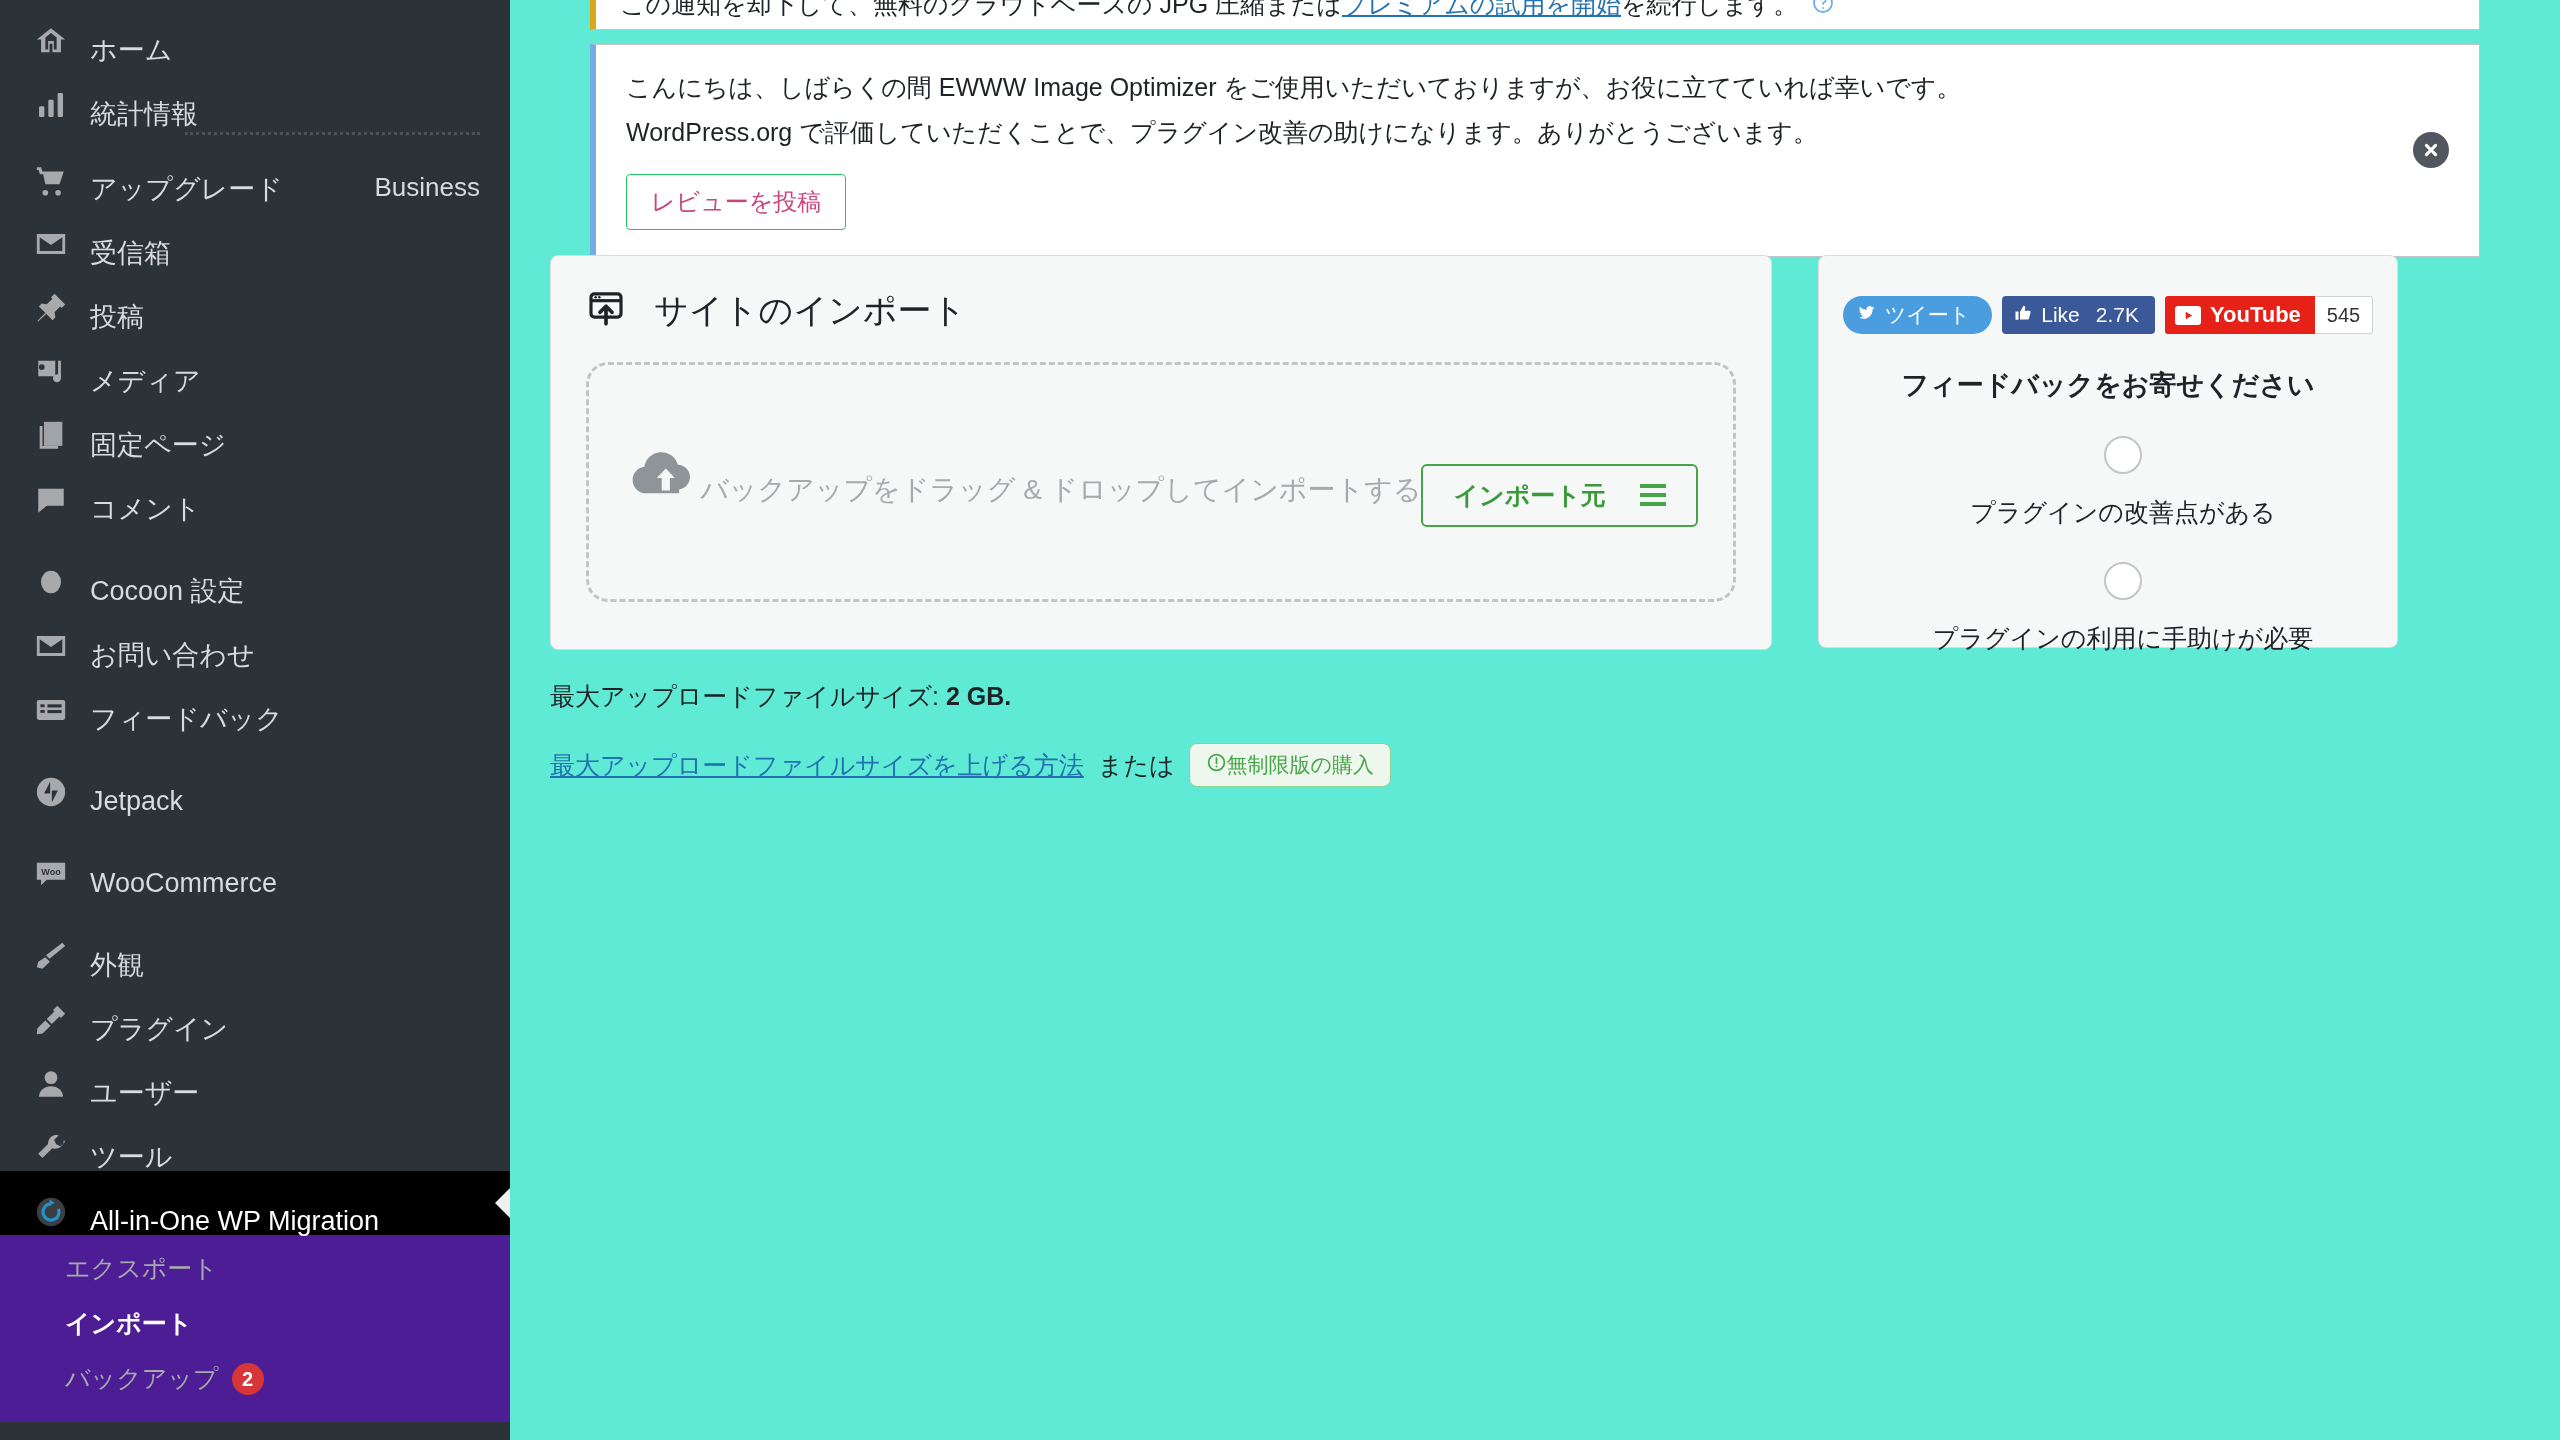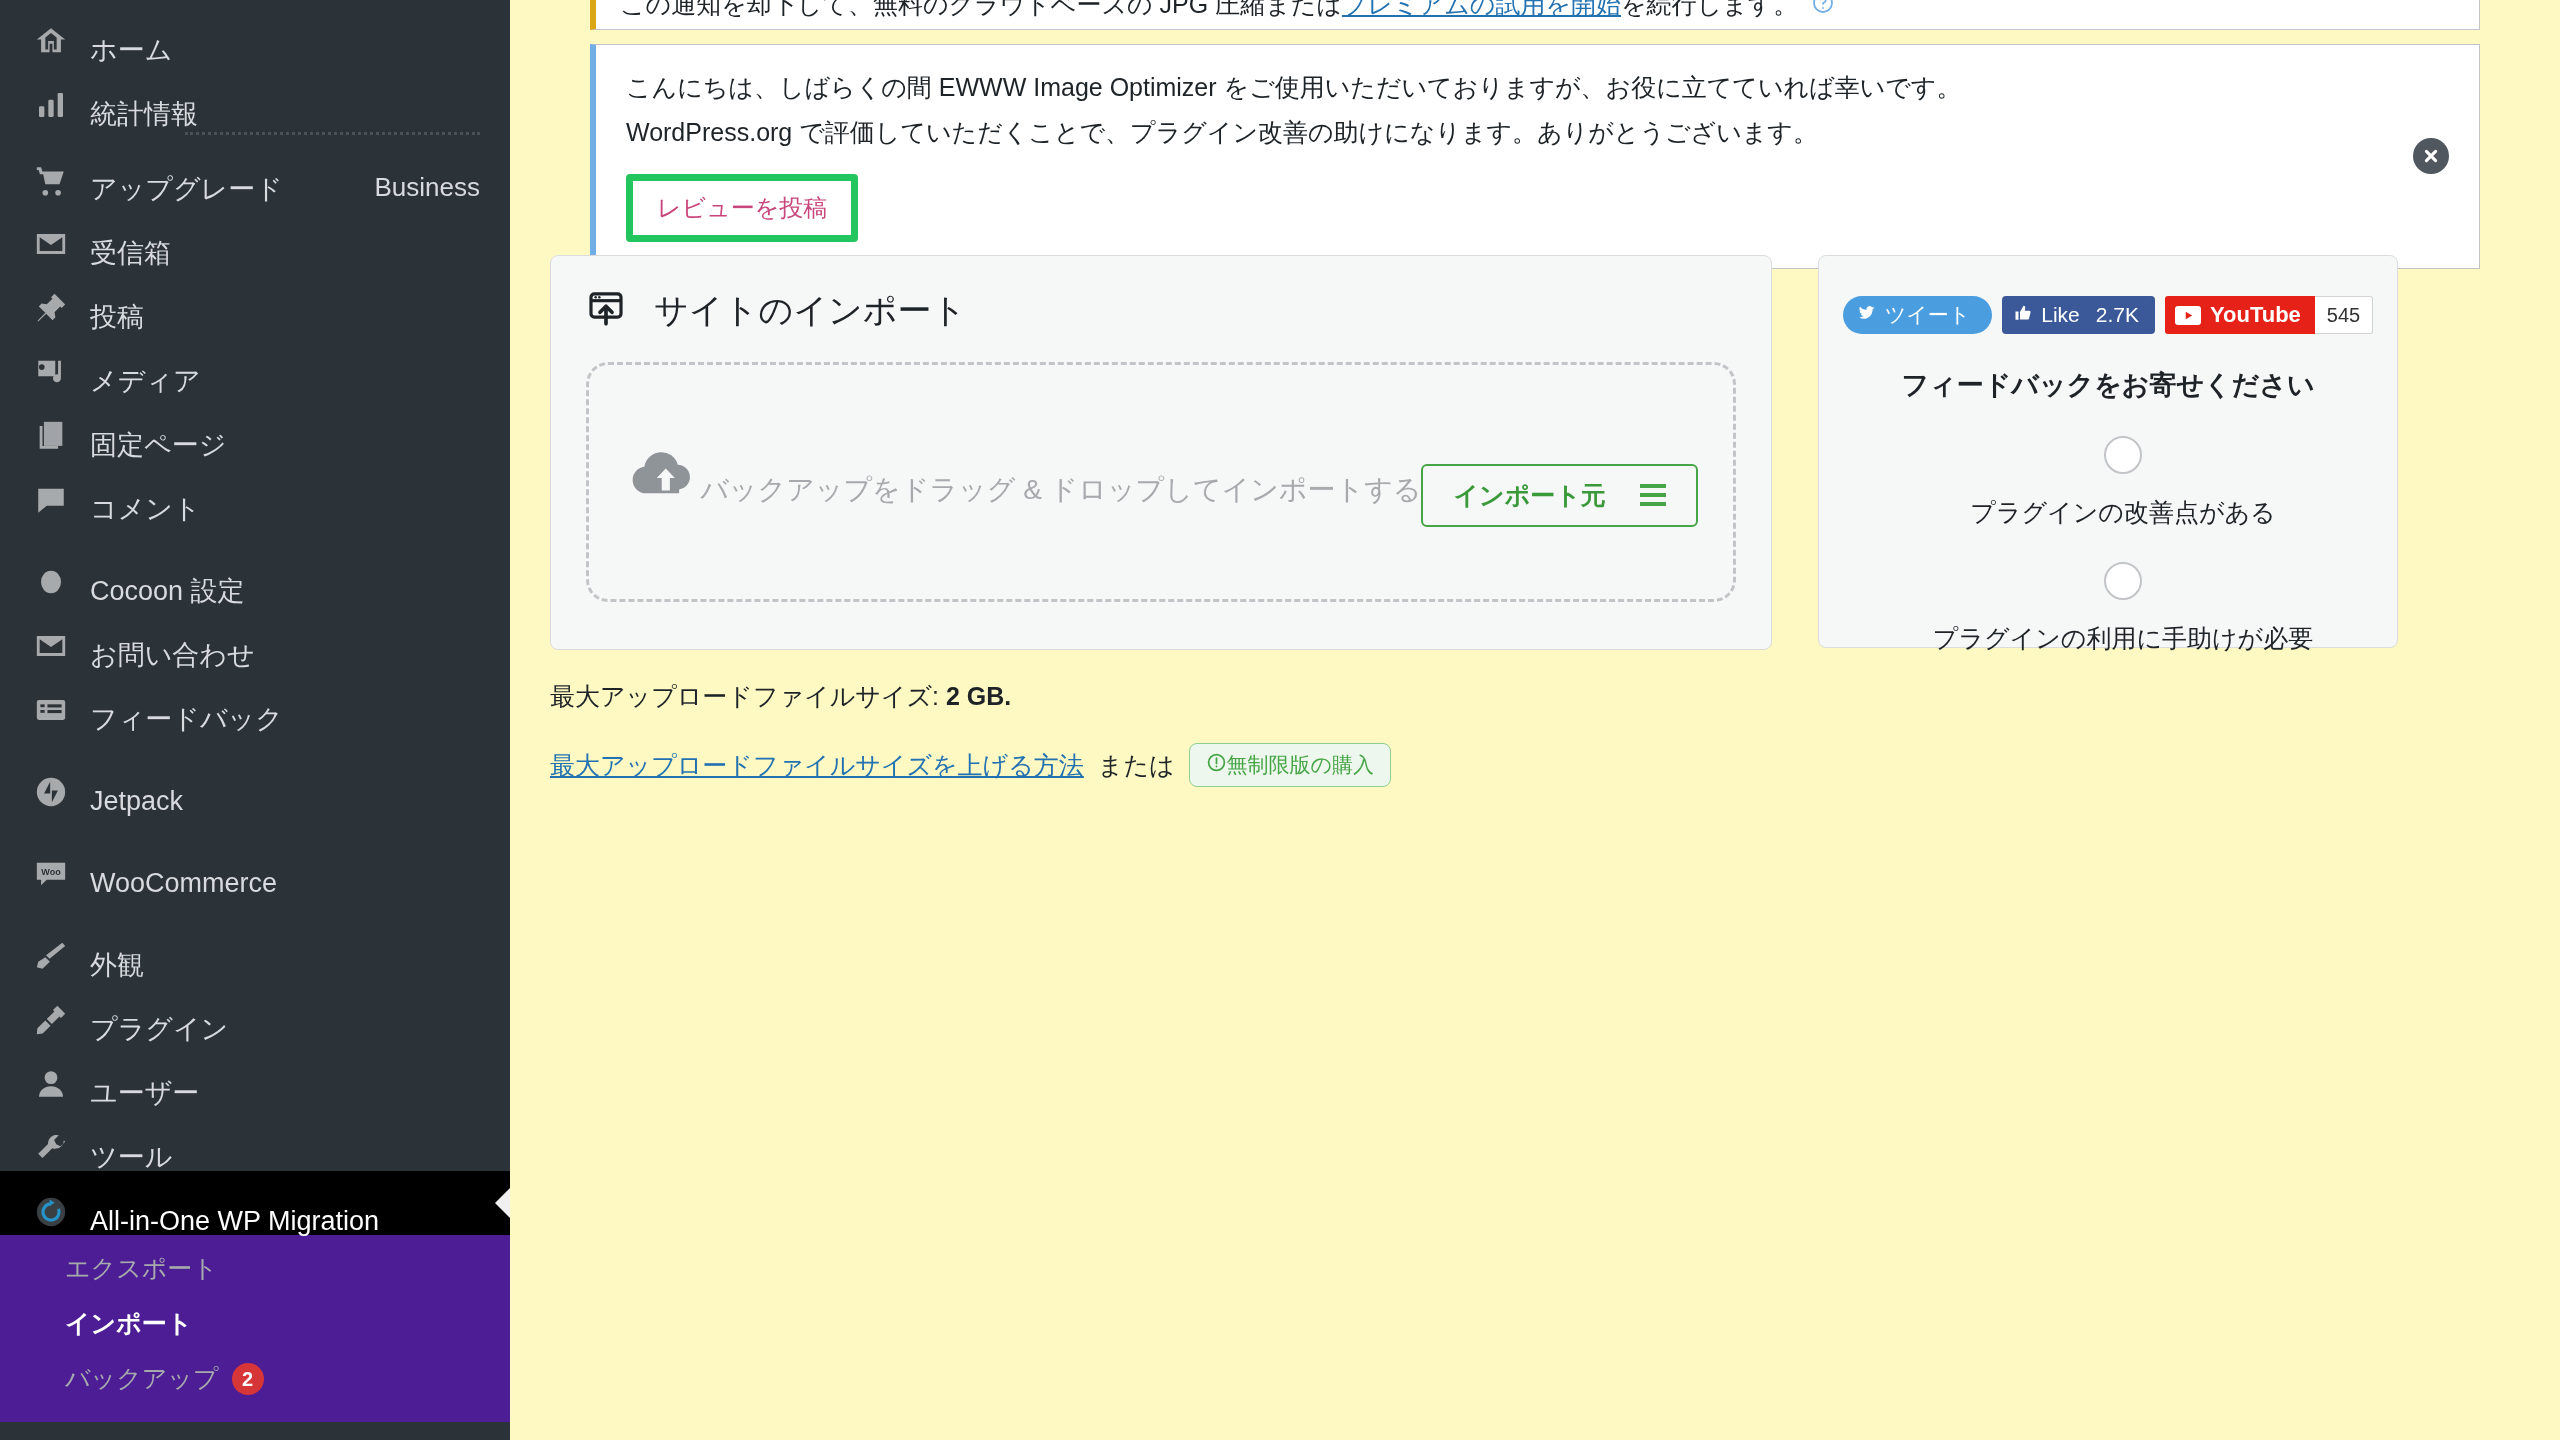--- a/index.html
+++ b/index.html
@@ -86,21 +86,21 @@
     background: #ffffff;
     margin-left: -65px;
   }
   .sub-item { position: relative; }
   .jetpack-ico circle { fill: #a7aaad; }
 
   
   #main {
     position: absolute; left: 510px; top: 0;
     width: 2050px; height: 1440px;
-    background: #fef9c3;
+    background: #5eead4;
     overflow: hidden;
   }
 
   
   .notice {
     background: #fff;
     border: 1px solid #c3c4c7;
     border-left-width: 6px;
     margin: 0 40px 0 40px;
     position: relative;
@@ -120,21 +120,21 @@
     padding: 22px 30px 26px 30px;
   }
   .ewww-notice p {
     font-size: 25px; color: #1d2327; line-height: 1.65;
     margin-bottom: 4px;
   }
   .btn-review {
     display: inline-block;
     margin-top: 16px;
     padding: 11px 24px;
-    border: 7px solid #22c55e;
+    border: 1px solid #22c55e;
     border-radius: 4px;
     background: #fff;
     color: #c9467c;
     font-size: 24px;
     font-family: inherit;
     cursor: pointer;
   }
   .notice-dismiss {
     position: absolute; right: 30px; top: 50%;
     transform: translateY(-50%);

